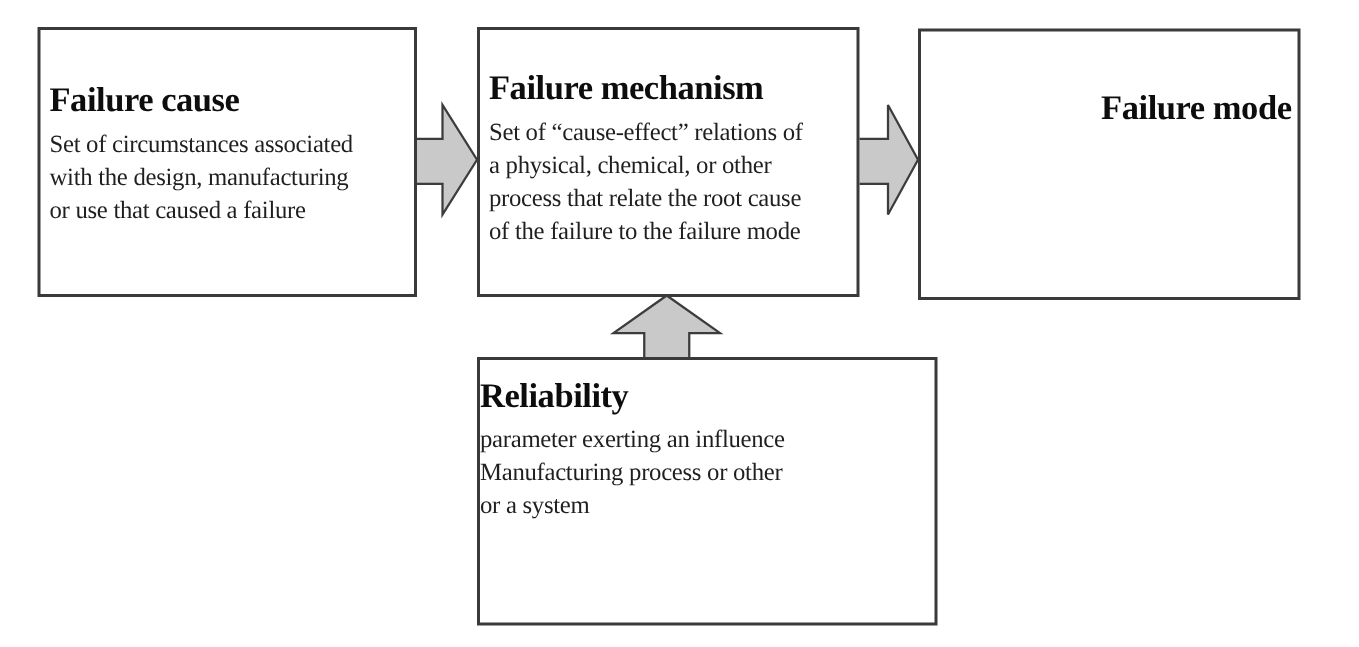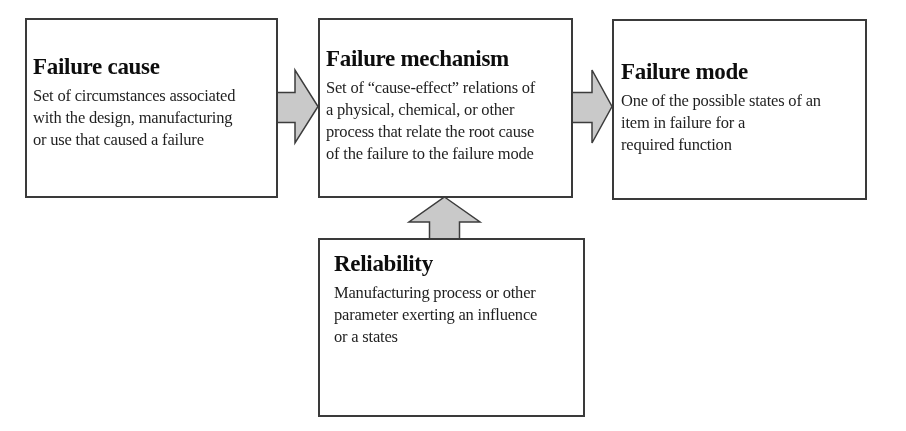--- a/index.html
+++ b/index.html
@@ -44,22 +44,22 @@
   }
   .body-line {
     font-size: 16.5px;
     line-height: 22px;
     letter-spacing: -0.2px;
     white-space: nowrap;
     color: #1f1f1f;
   }
   .node-cause       { left: 25px;  top: 18px;  width: 253px; height: 180px; padding: 32px 4px 0 6px; }
   .node-mechanism   { left: 318px; top: 18px;  width: 255px; height: 180px; padding: 24px 4px 0 6px; }
-  .node-mode        { left: 612px; top: 19px;  width: 255px; height: 181px; padding: 36px 4px 0 7px; }
-  .node-rcf         { left: 318px; top: 238px; width: 267px; height: 179px; padding: 9px 4px 0 14px; }
+  .node-mode        { left: 612px; top: 19px;  width: 255px; height: 181px; padding: 36px 4px 0 7px; text-align: right; }
+  .node-rcf         { left: 318px; top: 238px; width: 307px; height: 179px; padding: 9px 4px 0 0; }
 </style>
 </head>
 <body>
 
 <div class="canvas">
 
   <svg class="arrow-layer" viewBox="0 0 906 431" xmlns="http://www.w3.org/2000/svg">
     <polygon stroke="#3c3c3c" stroke-width="1.5" stroke-linejoin="miter" points="277,92.5 295,92.5 295,70 318,106.5 295,143 295,122.5 277,122.5" fill="#c9c9c9"></polygon>
     <polygon stroke="#3c3c3c" stroke-width="1.5" stroke-linejoin="miter" points="571,92.5 592,92.5 592,70 612,106.5 592,143 592,122.5 571,122.5" fill="#c9c9c9"></polygon>
     <polygon stroke="#3c3c3c" stroke-width="1.5" stroke-linejoin="miter" points="444.5,197 480,222 459.5,222 459.5,239 429.5,239 429.5,222 409,222" fill="#c9c9c9"></polygon>
@@ -79,31 +79,26 @@
     <div class="node-title">Failure cause</div>
     <div class="node-body">
       <div class="body-line">Set of circumstances associated</div>
       <div class="body-line">with the design, manufacturing</div>
       <div class="body-line">or use that caused a failure</div>
     </div>
   </div>
 
   <div class="node node-mode">
     <div class="node-title">Failure mode</div>
-    <div class="node-body">
-      <div class="body-line">One of the possible states of an</div>
-      <div class="body-line">item in failure for a</div>
-      <div class="body-line">required function</div>
-    </div>
   </div>
 
   <div class="node node-rcf">
     <div class="node-title">
       <div>Reliability</div>
     </div>
     <div class="node-body">
+      <div class="body-line">parameter exerting an influence</div>
       <div class="body-line">Manufacturing process or other</div>
-      <div class="body-line">parameter exerting an influence</div>
-      <div class="body-line">or a states</div>
+      <div class="body-line">or a system</div>
     </div>
   </div>
 
 </div>
 
 </body></html>

